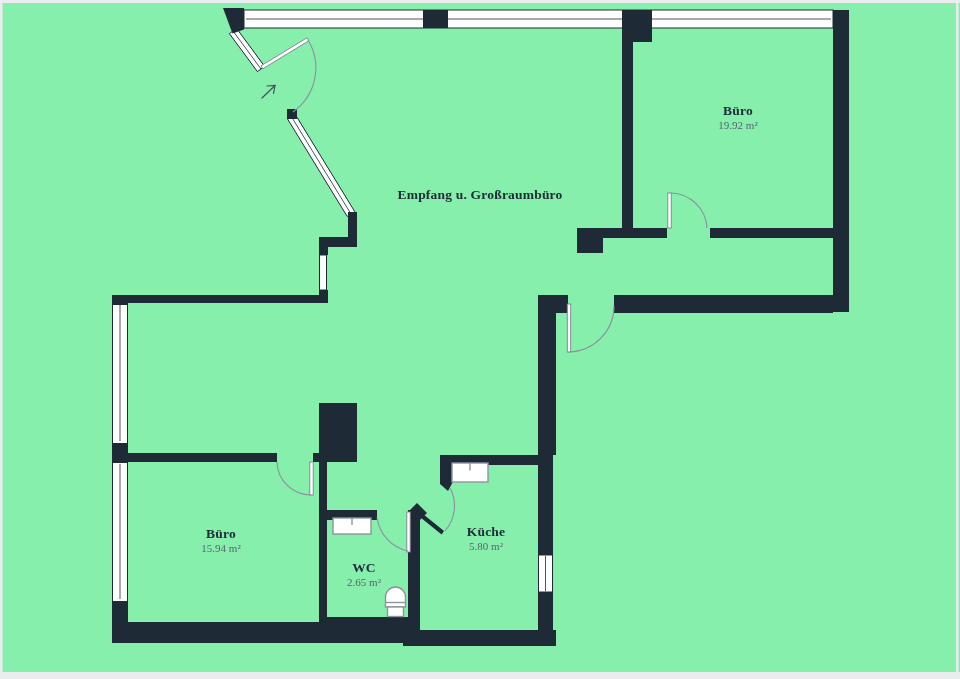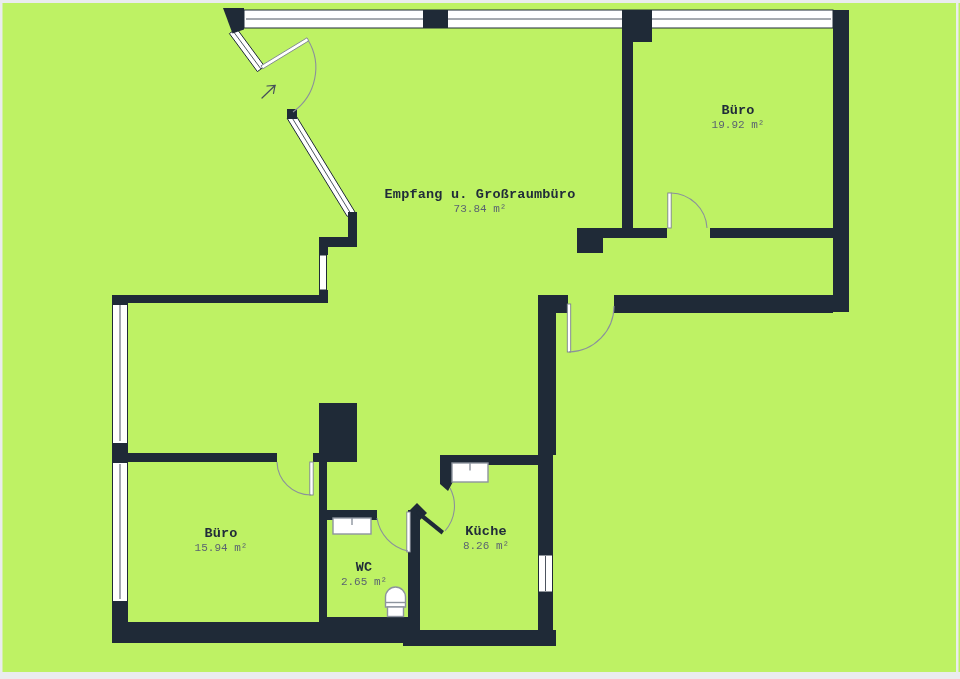--- a/index.html
+++ b/index.html
@@ -1,17 +1,17 @@
 <!DOCTYPE html>
 <html style="--wall: #1f2a37; --label: #212c39; --area: #5a6370; --door_leaf: #7b828c; --door_arc: #8b919b; --fixture: #8d949e; --arrow: #454e5a; --page_edge: #eaecee;"><head>
 <meta charset="utf-8">
 <style>
   html,body{margin:0;padding:0;background:#ffffff;}
-  #stage{position:relative;width:960px;height:679px;background:#bef264;overflow:hidden;
-         font-family:Liberation Mono, monospace;}
+  #stage{position:relative;width:960px;height:679px;background:#86efac;overflow:hidden;
+         font-family:Liberation Serif, serif;}
   #plan-svg{position:absolute;left:0;top:0;width:960px;height:679px;}
   .room-label{position:absolute;transform:translateX(-50%);text-align:center;white-space:nowrap;}
   .room-name{font-size:13.5px;font-weight:700;line-height:15px;color:var(--label,#212c39);letter-spacing:.2px;}
   .room-area{font-size:11px;line-height:15px;color:var(--area,#5a6370);}
 </style>
 </head>
 <body>
 
 <div id="stage">
 
@@ -138,31 +138,30 @@
     </g>
   </svg>
 
   <div class="room-label" style="left:738px;top:103px">
     <div class="room-name">Büro</div>
     <div class="room-area">19.92 m²</div>
   </div>
 
   <div class="room-label" style="left:480px;top:187px">
     <div class="room-name">Empfang u. Großraumbüro</div>
-    <div class="room-area">73.84 m²</div>
   </div>
 
   <div class="room-label" style="left:221px;top:526px">
     <div class="room-name">Büro</div>
     <div class="room-area">15.94 m²</div>
   </div>
 
   <div class="room-label" style="left:364px;top:560px">
     <div class="room-name">WC</div>
     <div class="room-area">2.65 m²</div>
   </div>
 
   <div class="room-label" style="left:486px;top:524px">
     <div class="room-name">Küche</div>
-    <div class="room-area">8.26 m²</div>
+    <div class="room-area">5.80 m²</div>
   </div>
 
 </div>
 
 </body></html>

